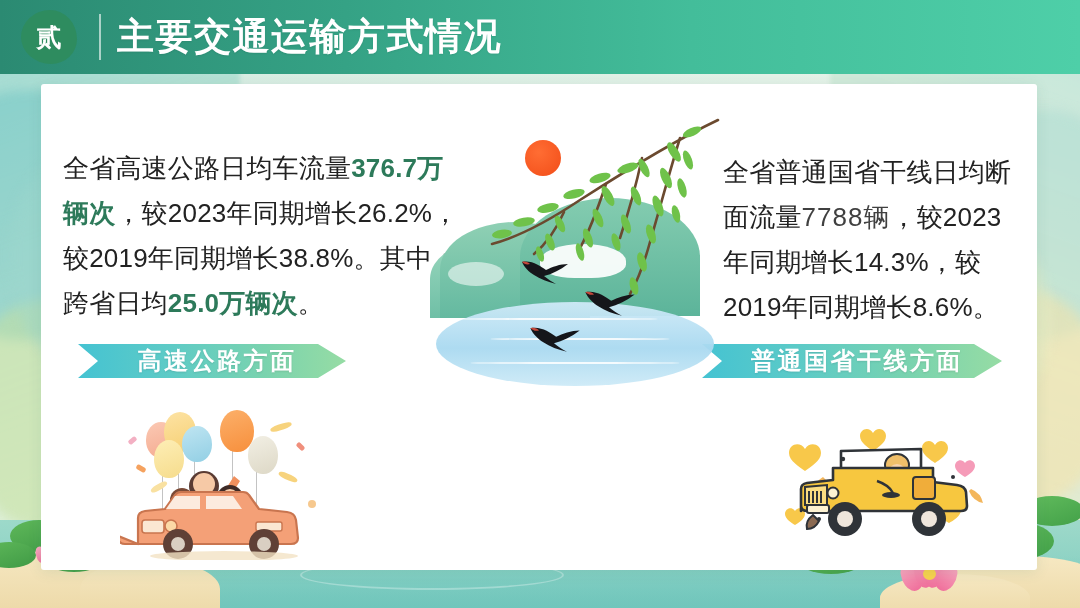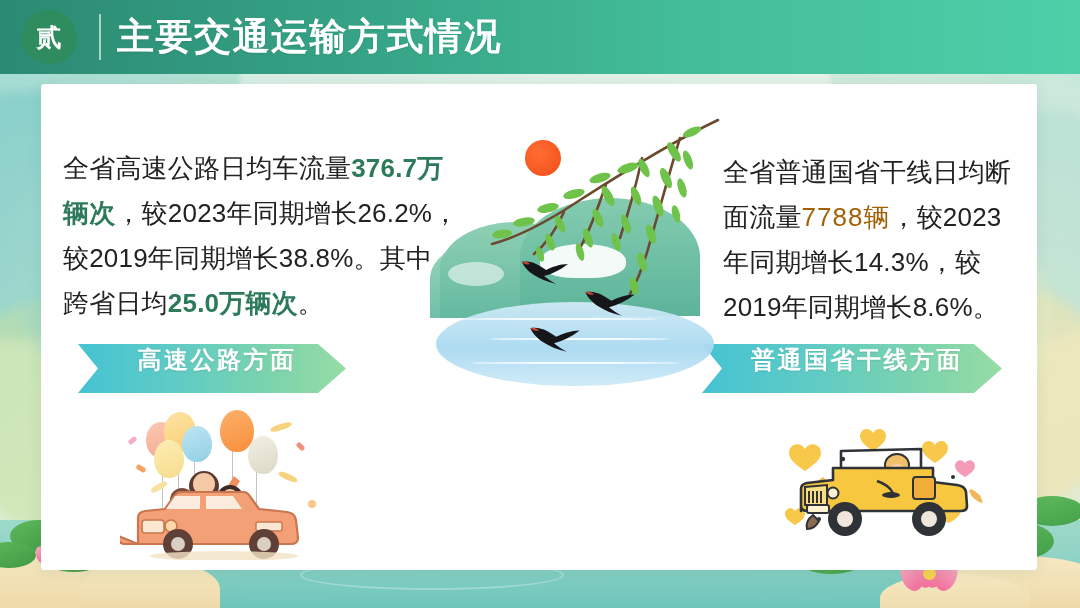--- a/index.html
+++ b/index.html
@@ -51,24 +51,24 @@
   .card{position:absolute;left:41px;top:84px;width:996px;height:486px;
     background:#ffffff;border-radius:3px;
     box-shadow:0 2px 14px rgba(60,120,100,.12);}
 
   
   .txt{position:absolute;color:#222222;font-size:26px;line-height:45px;
     font-family:"Liberation Sans","DejaVu Sans",sans-serif;letter-spacing:.2px;}
   .txt-left{left:63px;top:146px;width:400px;}
   .txt-right{left:723px;top:150px;width:290px;}
   .hl{color:#2d7a5a;font-weight:700;}
-  .hl-thin{color:#a16207;font-weight:400;letter-spacing:1px;}
-
-  
-  .ribbon{position:absolute;height:49px;display:flex;
+  .hl-thin{color:#404040;font-weight:400;letter-spacing:1px;}
+
+  
+  .ribbon{position:absolute;height:34px;display:flex;align-items:center;
     justify-content:center;
     background:linear-gradient(90deg,#45c3d2 0%,#5ecbc6 35%,#7ad3ae 70%,#96dca4 100%);
     -webkit-clip-path:polygon(0 0,100% 0,100% 50%,100% 100%,0 100%,7% 50%);
     clip-path:polygon(0 0,calc(100% - 28px) 0,100% 50%,calc(100% - 28px) 100%,0 100%,20px 50%);
     box-shadow:0 2px 6px rgba(70,160,150,.18);}
   .ribbon span{color:#ffffff;font-size:24px;font-weight:700;letter-spacing:2.5px;
     text-shadow:0 1px 2px rgba(0,0,0,.10);padding-left:10px;}
   .ribbon-left{left:78px;top:344px;width:268px;}
   .ribbon-right{left:702px;top:344px;width:300px;}
 

